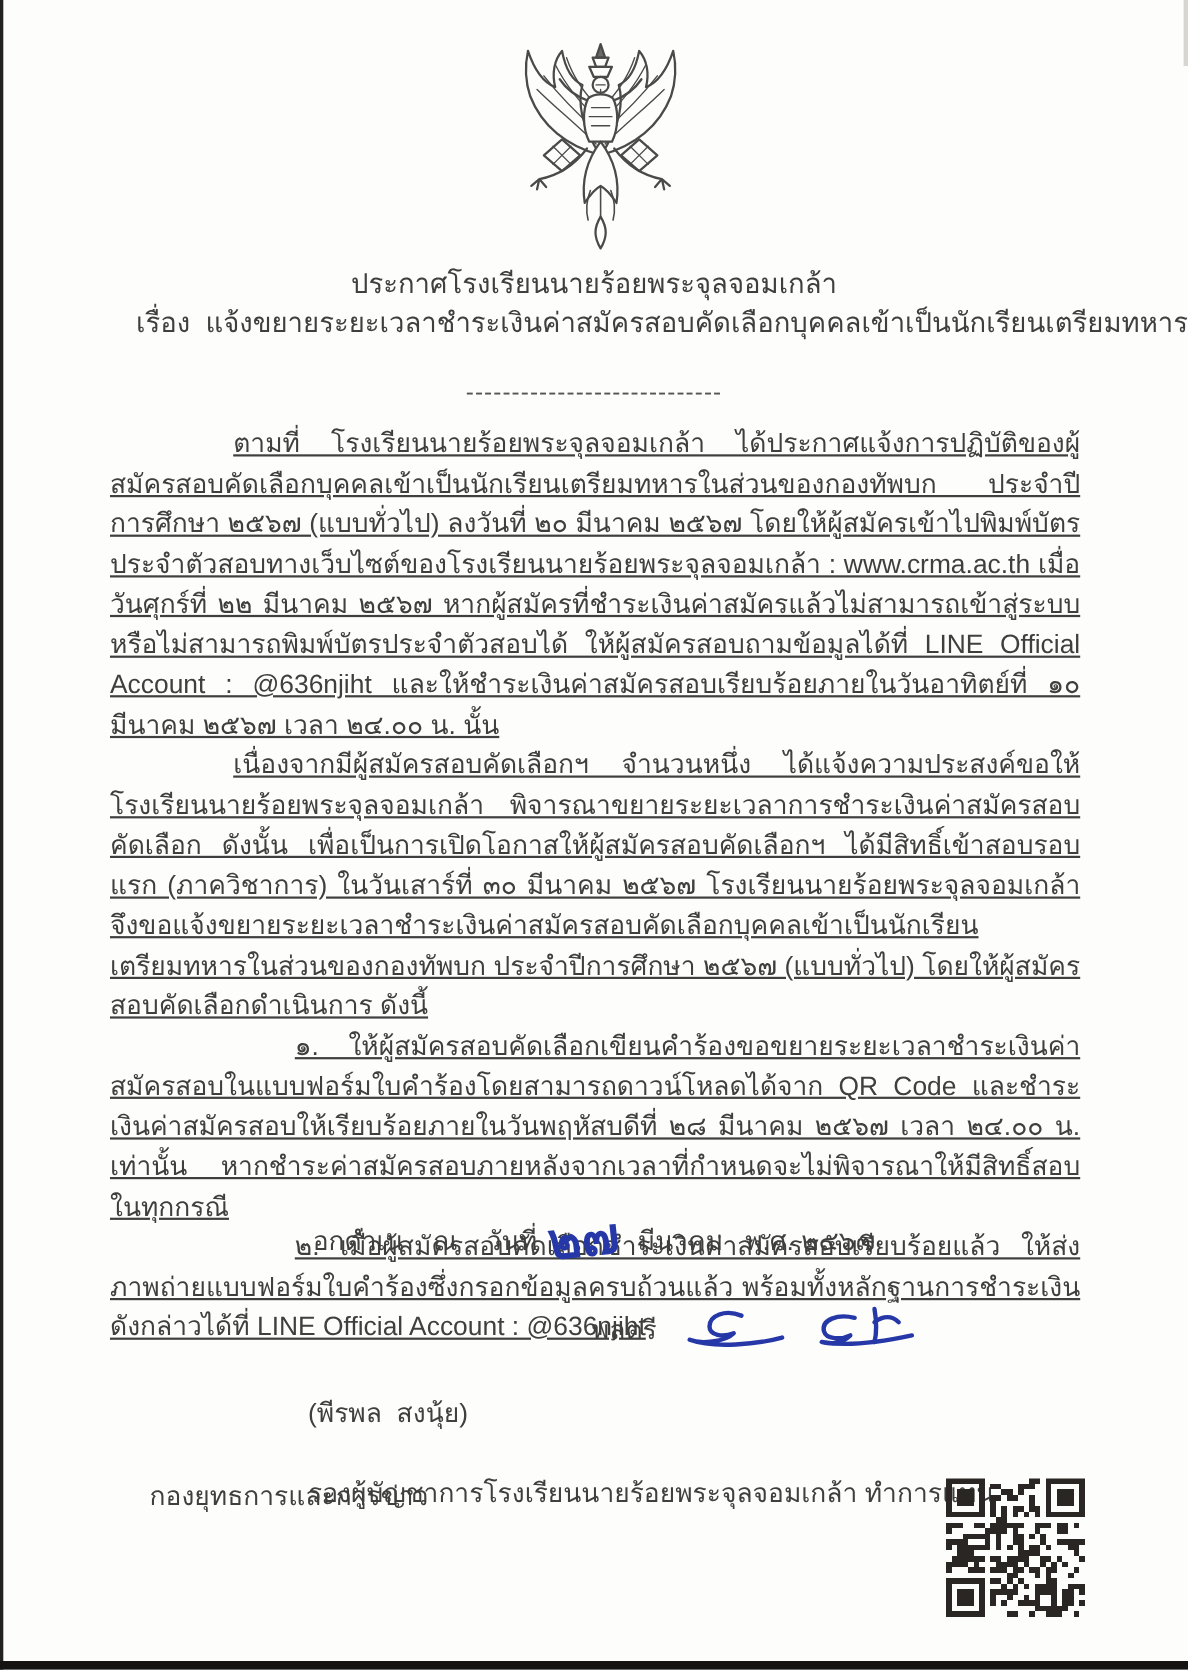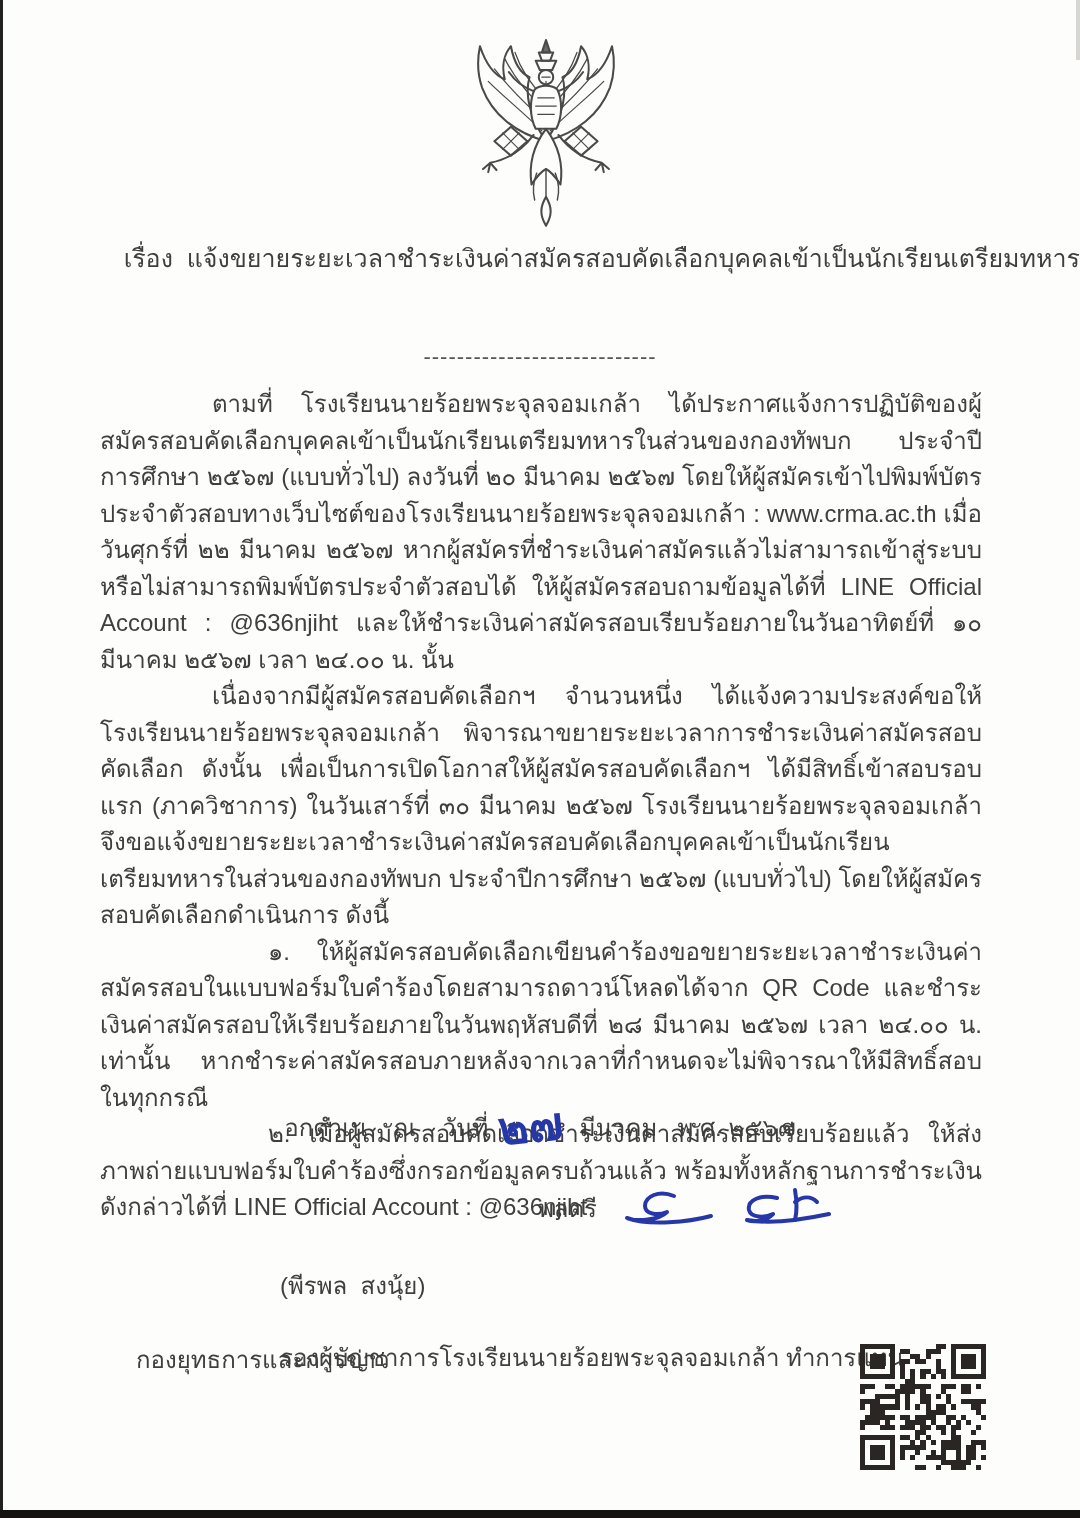--- a/index.html
+++ b/index.html
@@ -21,21 +21,21 @@
   .emblem svg{width:100%;height:100%;}
 
   .title-block{position:absolute;left:0;top:240px;width:1080px;text-align:center;
     font-size:25px;line-height:36px;}
   .subject-line{white-space:pre;text-align:right;}
   .separator{position:absolute;left:0;top:344px;width:1080px;text-align:center;
     font-size:22px;letter-spacing:1px;color:#555;}
 
   .body-text{position:absolute;left:100px;top:386px;width:882px;
     font-size:24px;line-height:36.5px;text-align:justify;}
-  .par{margin:0;text-indent:112px;}
+  .par{margin:0;text-indent:112px;text-decoration:underline;}
   .par.item{text-indent:168px;}
 
   .announce-line{position:absolute;left:0;top:1108px;width:1080px;text-align:center;
     font-size:24px;white-space:pre;}
   .announce-line .hand-day{
     display:inline-block;color:#2638a8;font-size:46px;line-height:20px;
     transform:rotate(-6deg);margin:0 10px;position:relative;top:6px;
     font-weight:bold;font-family:"DejaVu Serif",serif;
   }
   .rank-row{position:absolute;left:538px;top:1182px;display:flex;align-items:center;gap:22px;
@@ -101,20 +101,21 @@
 
         <path d="M100,88 C88,104 83,122 86,142 C92,133 96,129 100,127 C104,129 108,133 114,142 C117,122 112,104 100,88 Z" fill="#fdfdfb"></path>
         <path d="M100,127 L100,154 M91,131 C87,141 87,149 89,157 M109,131 C113,141 113,149 111,157" stroke-width="1.4"></path>
 
         <path d="M100,154 C94,164 94,172 100,182 C106,172 106,164 100,154 Z" fill="#fdfdfb"></path>
       </g>
     </svg>
   </div>
 
   <div class="title-block">
+    <div>ประกาศโรงเรียนนายร้อยพระจุลจอมเกล้า</div>
     <div class="subject-line"><span>เรื่อง</span><span>  </span><span>แจ้งขยายระยะเวลาชำระเงินค่าสมัครสอบคัดเลือกบุคคลเข้าเป็นนักเรียนเตรียมทหาร</span></div>
   </div>
 
   <div class="separator">----------------------------</div>
 
   <div class="body-text">
     <p class="par">ตามที่ โรงเรียนนายร้อยพระจุลจอมเกล้า ได้ประกาศแจ้งการปฏิบัติของผู้สมัครสอบคัดเลือกบุคคลเข้าเป็นนักเรียนเตรียมทหารในส่วนของกองทัพบก ประจำปีการศึกษา ๒๕๖๗ (แบบทั่วไป) ลงวันที่ ๒๐ มีนาคม ๒๕๖๗ โดยให้ผู้สมัครเข้าไปพิมพ์บัตรประจำตัวสอบทางเว็บไซต์ของโรงเรียนนายร้อยพระจุลจอมเกล้า : www.crma.ac.th เมื่อวันศุกร์ที่ ๒๒ มีนาคม ๒๕๖๗  หากผู้สมัครที่ชำระเงินค่าสมัครแล้วไม่สามารถเข้าสู่ระบบ หรือไม่สามารถพิมพ์บัตรประจำตัวสอบได้ ให้ผู้สมัครสอบถามข้อมูลได้ที่ LINE Official Account : @636njiht  และให้ชำระเงินค่าสมัครสอบเรียบร้อยภายในวันอาทิตย์ที่ ๑๐ มีนาคม ๒๕๖๗ เวลา ๒๔.๐๐ น. นั้น</p>
     <p class="par">เนื่องจากมีผู้สมัครสอบคัดเลือกฯ จำนวนหนึ่ง ได้แจ้งความประสงค์ขอให้โรงเรียนนายร้อยพระจุลจอมเกล้า พิจารณาขยายระยะเวลาการชำระเงินค่าสมัครสอบคัดเลือก ดังนั้น เพื่อเป็นการเปิดโอกาสให้ผู้สมัครสอบคัดเลือกฯ ได้มีสิทธิ์เข้าสอบรอบแรก (ภาควิชาการ) ในวันเสาร์ที่ ๓๐ มีนาคม ๒๕๖๗ โรงเรียนนายร้อยพระจุลจอมเกล้า จึงขอแจ้งขยายระยะเวลาชำระเงินค่าสมัครสอบคัดเลือกบุคคลเข้าเป็นนักเรียนเตรียมทหารในส่วนของกองทัพบก ประจำปีการศึกษา ๒๕๖๗ (แบบทั่วไป) โดยให้ผู้สมัครสอบคัดเลือกดำเนินการ ดังนี้</p>
     <p class="par item">๑. ให้ผู้สมัครสอบคัดเลือกเขียนคำร้องขอขยายระยะเวลาชำระเงินค่าสมัครสอบในแบบฟอร์มใบคำร้องโดยสามารถดาวน์โหลดได้จาก QR Code และชำระเงินค่าสมัครสอบให้เรียบร้อยภายในวันพฤหัสบดีที่ ๒๘ มีนาคม ๒๕๖๗ เวลา ๒๔.๐๐ น. เท่านั้น หากชำระค่าสมัครสอบภายหลังจากเวลาที่กำหนดจะไม่พิจารณาให้มีสิทธิ์สอบในทุกกรณี</p>
     <p class="par item">๒. เมื่อผู้สมัครสอบคัดเลือกชำระเงินค่าสมัครสอบเรียบร้อยแล้ว ให้ส่งภาพถ่ายแบบฟอร์มใบคำร้องซึ่งกรอกข้อมูลครบถ้วนแล้ว พร้อมทั้งหลักฐานการชำระเงินดังกล่าวได้ที่ LINE Official Account : @636njiht</p>

